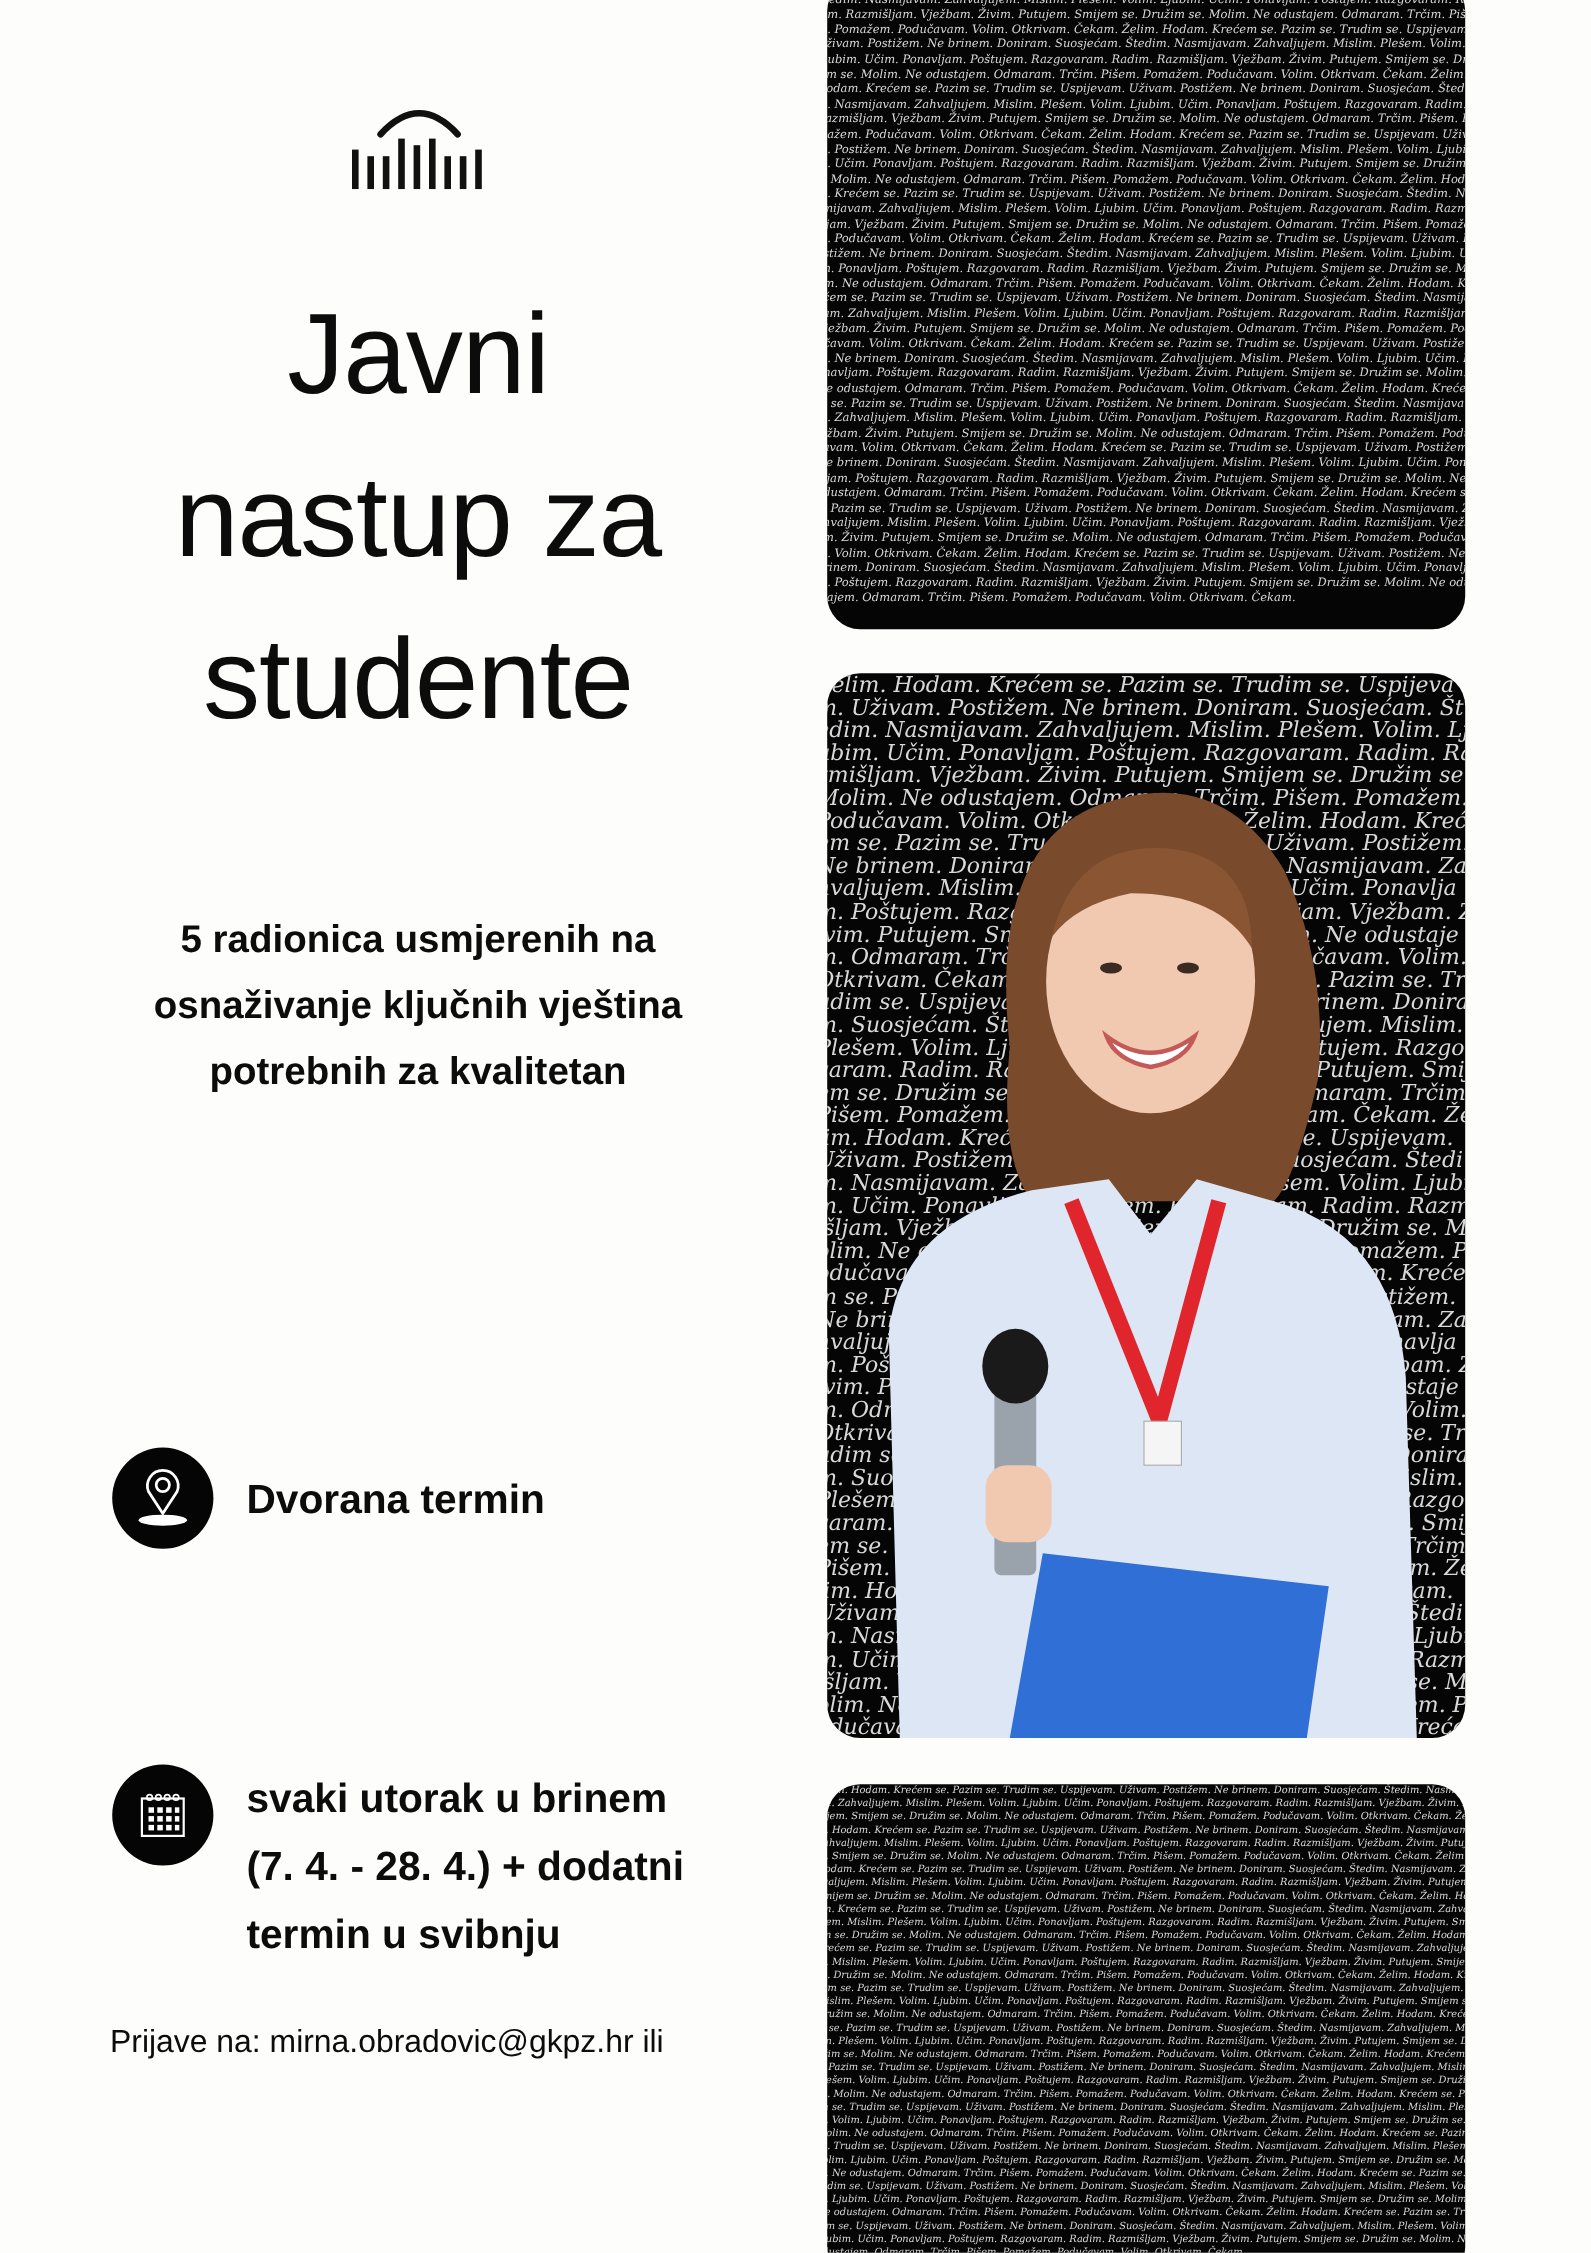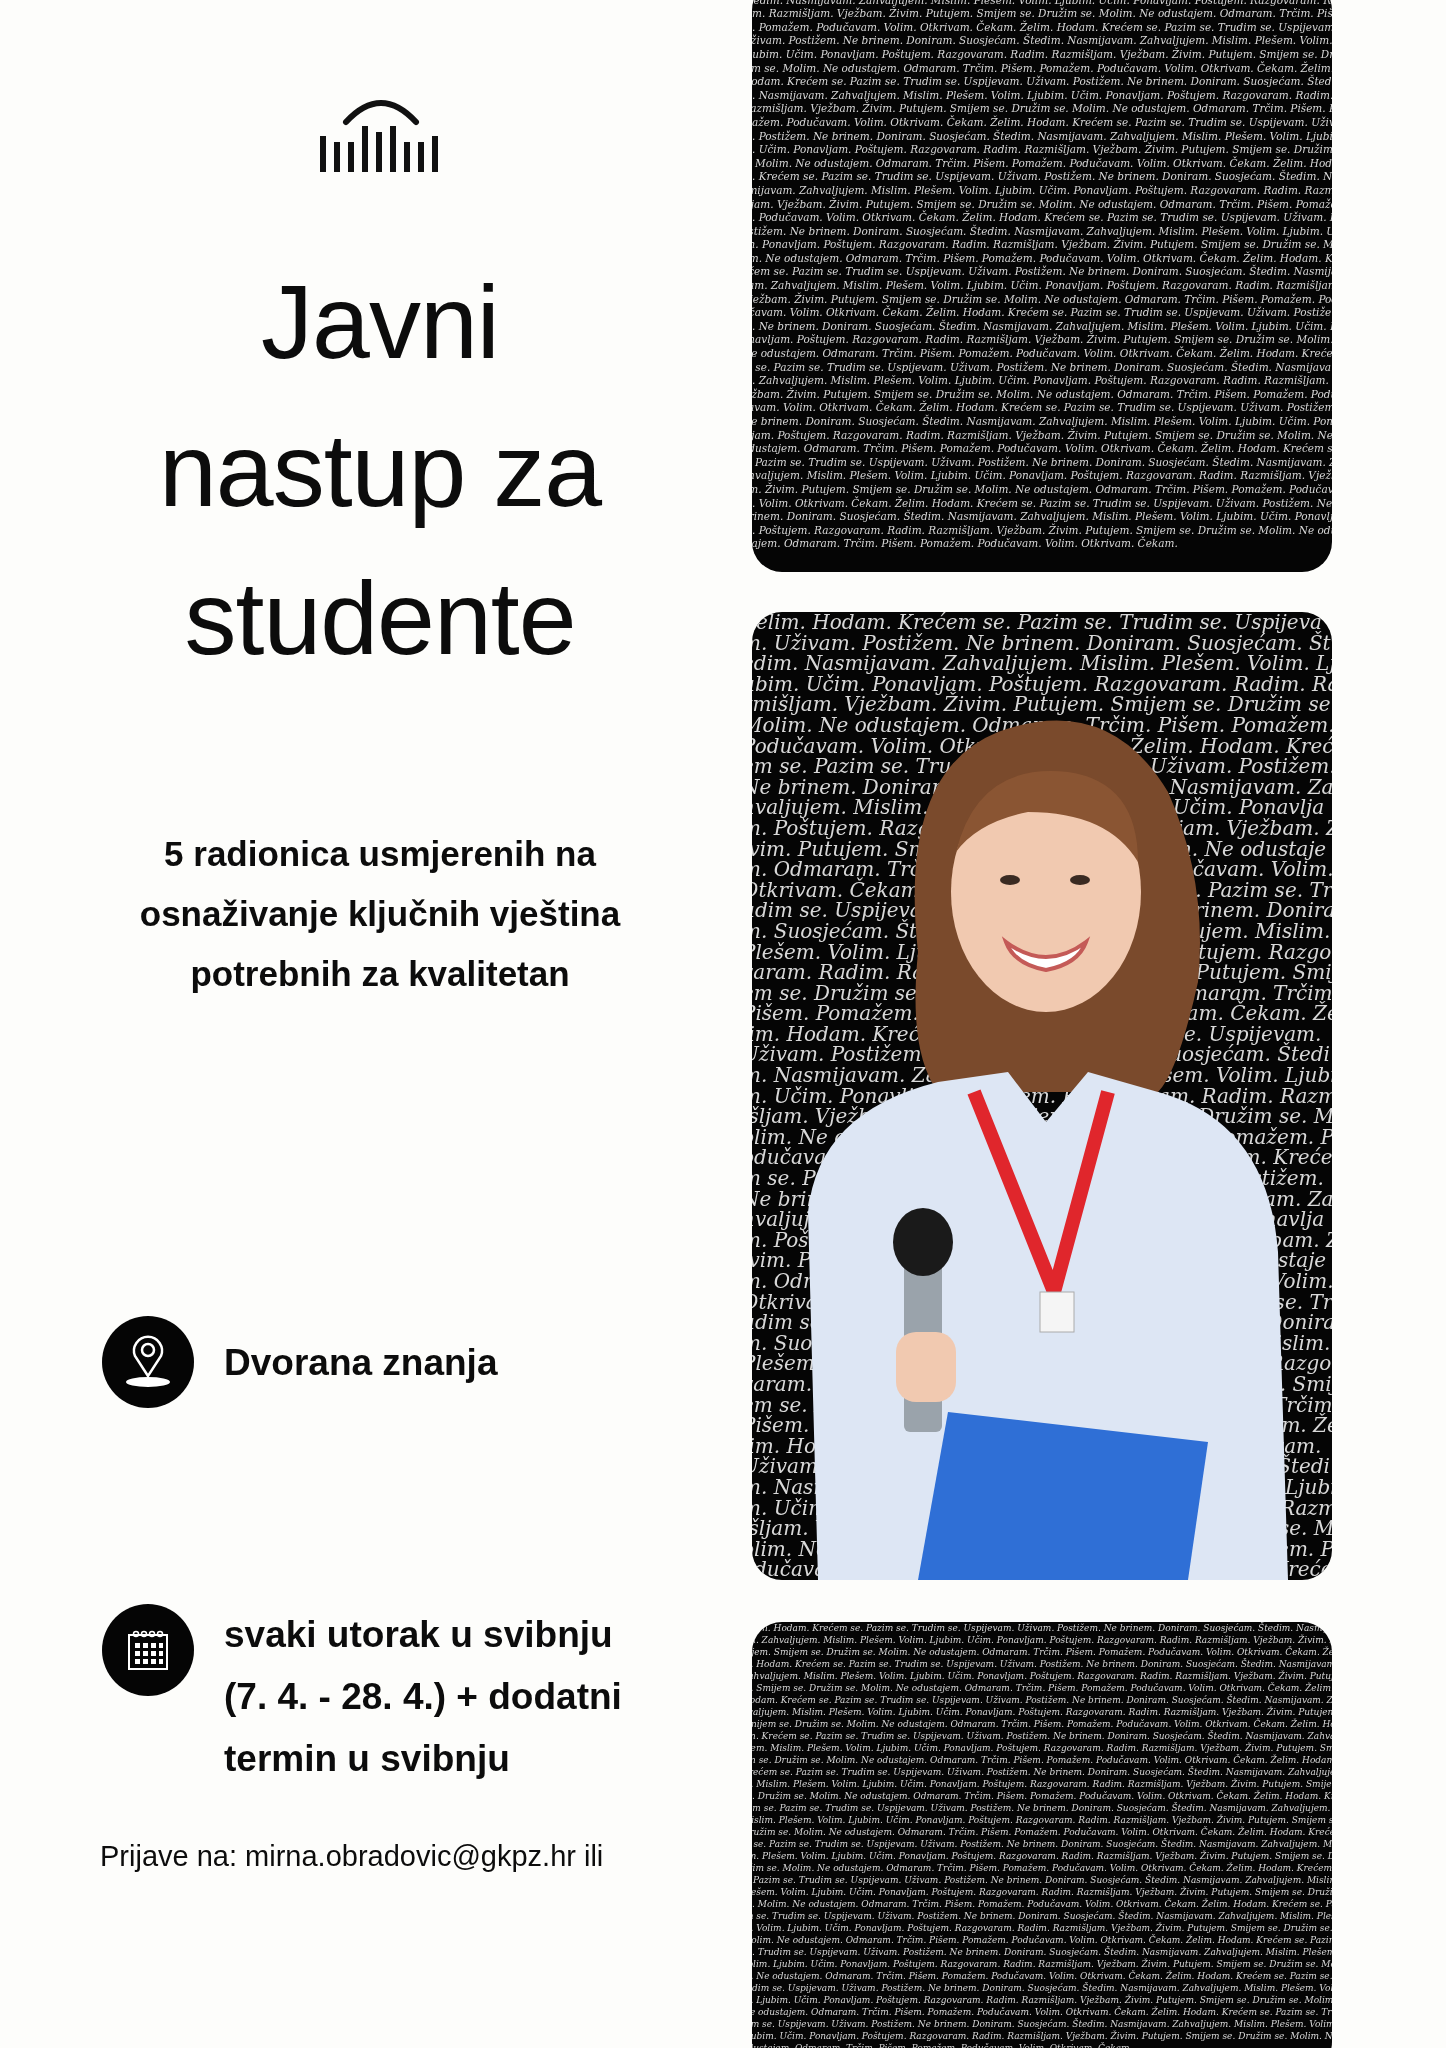--- a/index.html
+++ b/index.html
@@ -59,21 +59,21 @@
 
 
   <div class="info-row" style="top:1316px;">
     <div class="info-icon">
       <svg width="50" height="56" viewBox="0 0 50 56">
           <path d="M25 42 L12 22 A14 14 0 1 1 38 22 Z" fill="none" stroke="#fff" stroke-width="2.5"></path>
           <circle cx="25" cy="16" r="6" fill="none" stroke="#fff" stroke-width="2.5"></circle>
           <ellipse cx="25" cy="48" rx="22" ry="5" fill="#fff"></ellipse>
         </svg>
     </div>
-    <div class="info-text" style="margin-top:16px;">Dvorana znanja</div>
+    <div class="info-text" style="margin-top:16px;">Dvorana termin</div>
   </div>
 
 
   <div class="info-row" style="top:1604px;">
     <div class="info-icon">
       <svg width="44" height="44" viewBox="0 0 44 44">
           <rect x="3" y="7" width="38" height="34" fill="none" stroke="#fff" stroke-width="2"></rect>
           <g fill="none" stroke="#fff" stroke-width="1.5">
             <circle cx="10" cy="6" r="2.5"></circle>
             <circle cx="18" cy="6" r="2.5"></circle>
@@ -90,21 +90,21 @@
             <rect x="25" y="23" width="5" height="5"></rect>
             <rect x="33" y="23" width="4" height="5"></rect>
             <rect x="9" y="31" width="5" height="5"></rect>
             <rect x="17" y="31" width="5" height="5"></rect>
             <rect x="25" y="31" width="5" height="5"></rect>
             <rect x="33" y="31" width="4" height="5"></rect>
           </g>
         </svg>
     </div>
     <div class="info-text">
-      <div>svaki utorak u svibnju</div>
+      <div>svaki utorak u brinem</div>
       <div>(7. 4. - 28. 4.) + dodatni</div>
       <div>termin u svibnju</div>
     </div>
   </div>
 
   <div class="contact">
     <div>Prijave na: mirna.obradovic@gkpz.hr ili</div>
   </div>
 </div>
 

